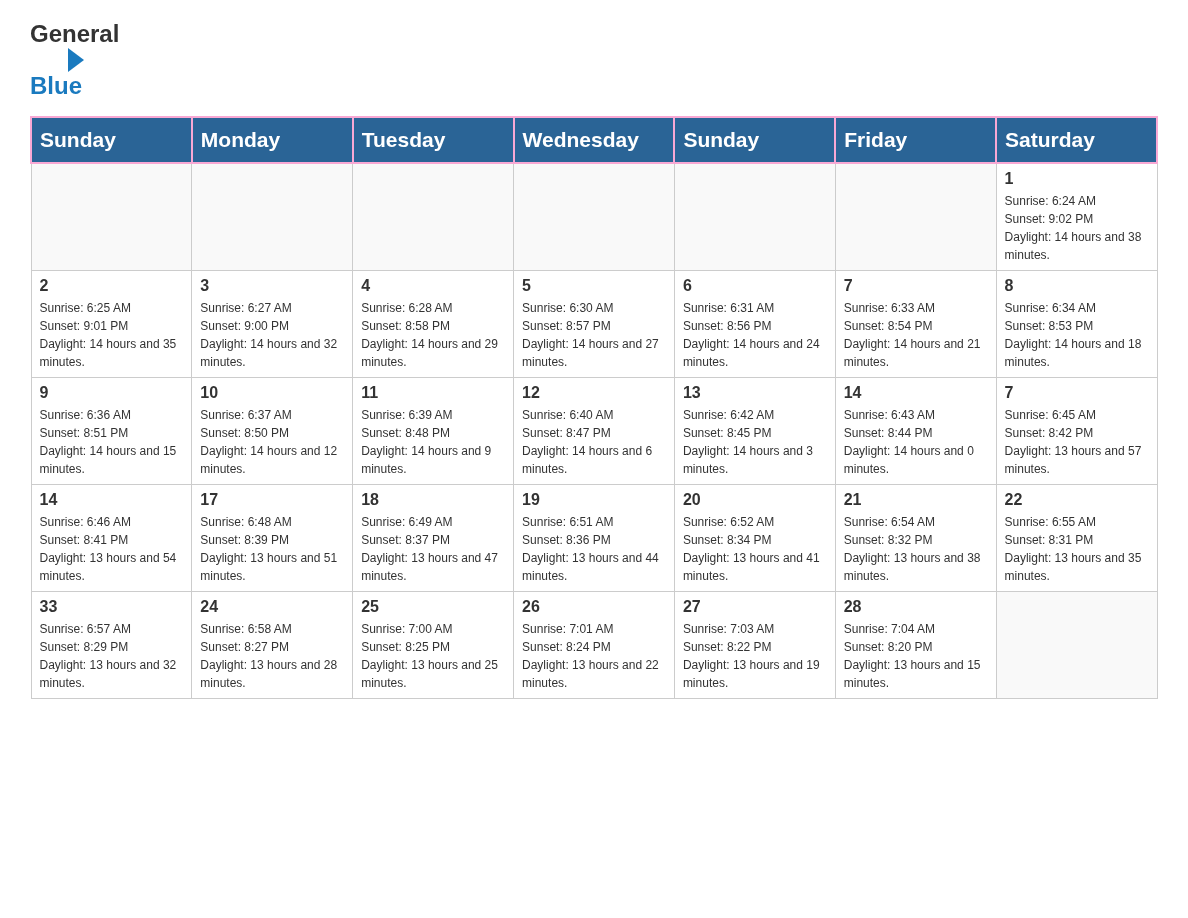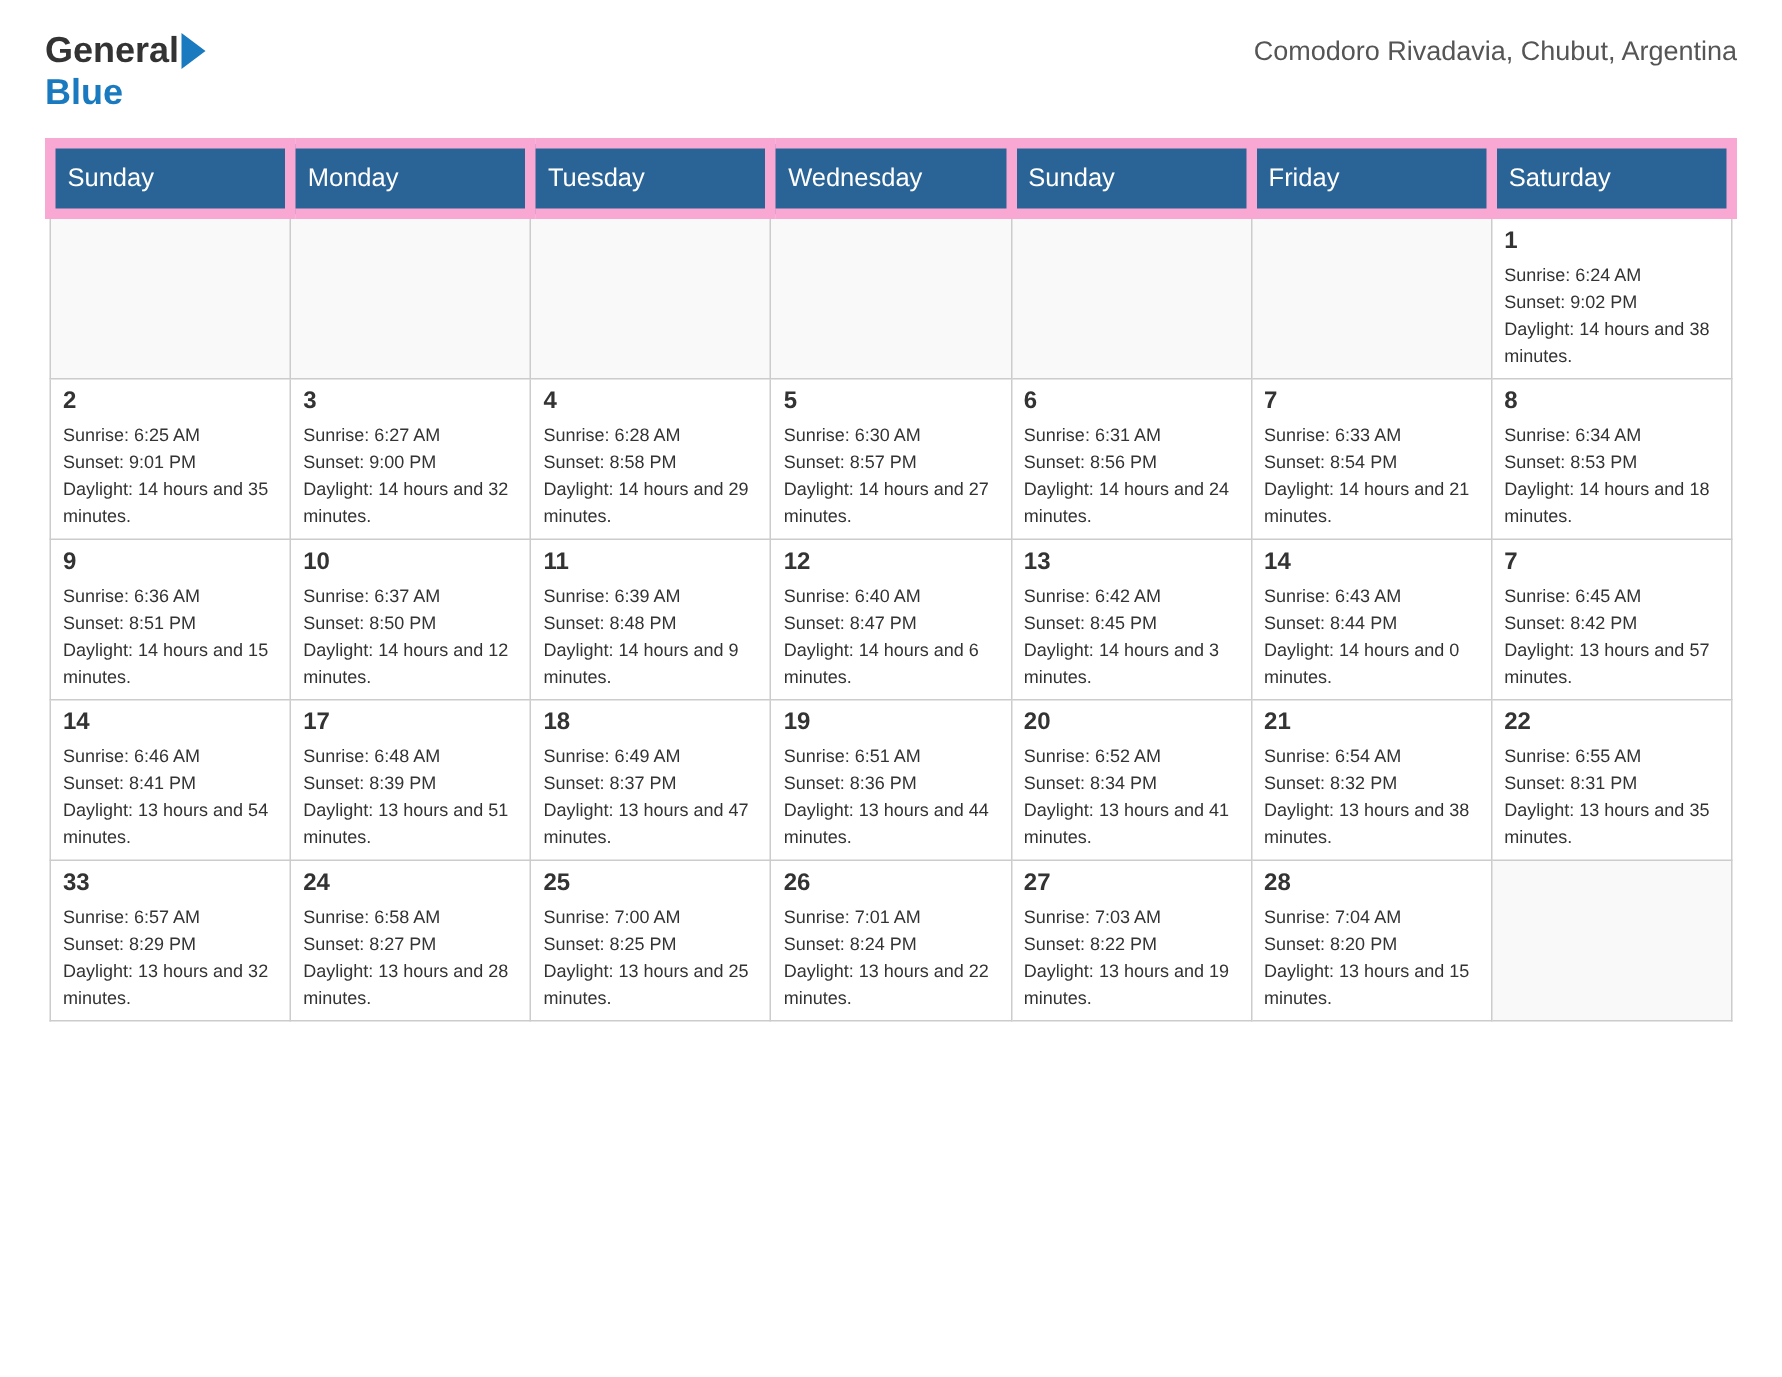--- a/index.html
+++ b/index.html
@@ -32,24 +32,24 @@
     }
     .calendar {
       width: 100%;
       border-collapse: collapse;
       border: 1px solid #aaa;
     }
     .calendar th {
       background-color: #2a6496;
       color: #fff;
       padding: 10px 8px;
-      font-size: 17px;
-      font-weight: normal;
+      font-size: 21px;
+      font-weight: bold;
       text-align: left;
-      border: 7px solid #f9a8d4;
+      border: 2px solid #f9a8d4;
     }
     .calendar td {
       border: 1px solid #ccc;
       vertical-align: top;
       padding: 6px 8px;
       width: 14.28%;
       min-height: 100px;
     }
     .day-number {
       font-size: 16px;
@@ -65,20 +65,21 @@
     .empty-cell {
       background: #f9f9f9;
     }
     .logo-wrapper {
       display: flex;
       flex-direction: column;
     }
     .logo-line1 {
       display: flex;
       align-items: center;
+      flex-direction: column;
     }
     .general-text {
       font-size: 24px;
       font-weight: bold;
       color: #333;
       letter-spacing: 0px;
     }
     .arrow-icon {
       display: inline-block;
       width: 0;
@@ -102,21 +103,20 @@
   <div class="logo-wrapper">
     <div class="logo-line1">
       <span class="general-text">General</span>
       <span class="arrow-icon"></span>
     </div>
     <div>
       <span class="blue-text">Blue</span>
     </div>
   </div>
   <div class="title-section">
-    <div class="location">Comodoro Rivadavia, Chubut, Argentina</div>
   </div>
 </div>
 
 <table class="calendar">
   <thead>
     <tr>
     <th>Sunday</th>
         <th>Monday</th>
         <th>Tuesday</th>
         <th>Wednesday</th>

